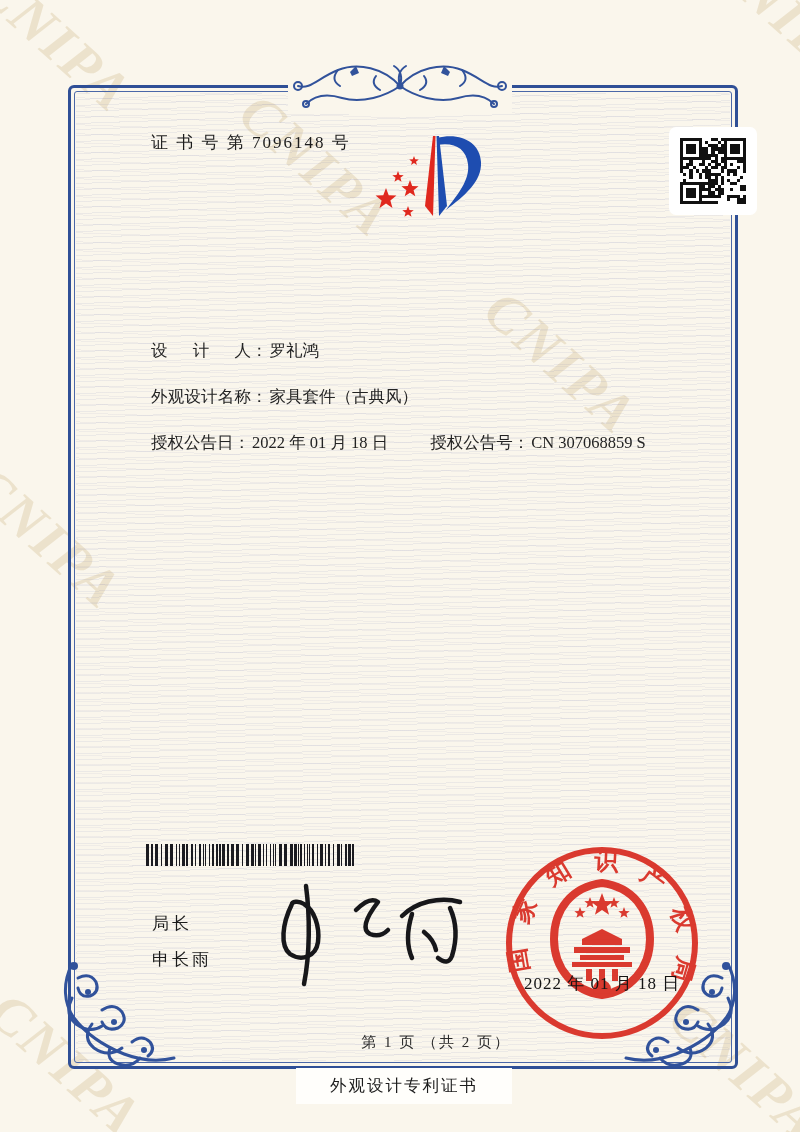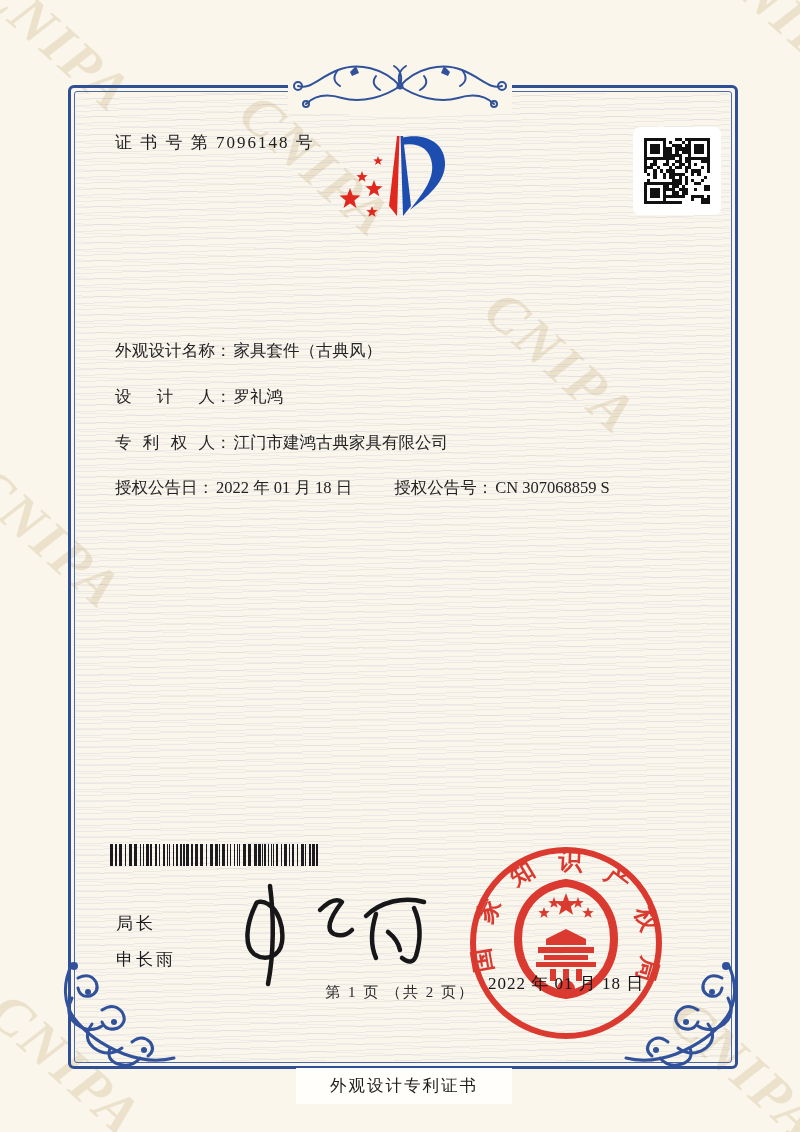--- a/index.html
+++ b/index.html
@@ -18,21 +18,21 @@
   .frame-inner{position:absolute;inset:3px;border:1px solid #4a67a8;border-radius:3px;}
   .waves{position:absolute;inset:5px;border-radius:3px;pointer-events:none;
          background-image:
            repeating-linear-gradient(178deg, rgba(110,115,175,.10) 0 1px, transparent 1px 6px),
            repeating-linear-gradient(182deg, rgba(105,110,170,.07) 0 1px, transparent 1px 9px);}
 
   .ornament-top{position:absolute;left:288px;top:56px;width:224px;height:58px;z-index:3;
                 background:#faf6ec;}
   .corner-flourish{position:absolute;z-index:3;}
 
-  .content{position:absolute;inset:0;z-index:4;}
+  .content{position:absolute;inset:0;z-index:4;margin-left:36px;}
 
   .cert-no{position:absolute;left:115px;top:131px;font-size:17px;color:#1c1c1c;
            letter-spacing:2px;}
   .logo{position:absolute;left:328px;top:118px;}
   .qr-patch{position:absolute;left:633px;top:127px;width:88px;height:88px;background:#ffffff;
             border-radius:7px;display:flex;align-items:center;justify-content:center;}
   .title{position:absolute;left:0;top:238px;width:100%;text-align:center;font-size:37px;
          font-weight:bold;color:#151515;letter-spacing:7px;}
 
   .fields{position:absolute;left:115px;top:340px;width:578px;}
@@ -50,21 +50,21 @@
   .barcode .gap{height:100%;}
 
   .sig-title{position:absolute;left:116px;top:912px;font-size:17px;color:#1c1c1c;letter-spacing:3px;}
   .sig-name{position:absolute;left:116px;top:948px;font-size:17px;color:#1c1c1c;letter-spacing:3px;}
   .sig-hand{position:absolute;left:228px;top:880px;}
 
   .seal{position:absolute;left:466px;top:843px;opacity:.95;}
   .seal-date{position:absolute;left:466px;top:972px;width:200px;text-align:center;
              font-size:17px;color:#141414;z-index:6;letter-spacing:1px;}
 
-  .page-num{position:absolute;left:68px;top:983px;width:664px;text-align:center;
+  .page-num{position:absolute;left:68px;top:1033px;width:664px;text-align:center;
             font-size:15px;color:#2a2a2a;letter-spacing:2px;}
 
   .note-strip{position:absolute;left:296px;top:1068px;width:216px;height:36px;background:#fffefb;
               display:flex;align-items:center;justify-content:center;z-index:5;}
   .note-strip span{font-size:16.5px;color:#1c1c1c;letter-spacing:2px;}
 </style>
 </head>
 <body>
 
 <div class="page">
@@ -414,27 +414,24 @@
           <rect x="11" y="20" width="1" height="1" fill="#111"></rect>
           <rect x="18" y="20" width="1" height="1" fill="#111"></rect>
           <rect x="19" y="20" width="1" height="1" fill="#111"></rect>
           <rect x="20" y="20" width="1" height="1" fill="#111"></rect>
         </svg>
     </div>
 
 
     <div class="fields">
       <div class="frow">
-        <span class="lab">外观设计名称</span><span>：</span><span class="val">家具套件（古典风）</span>
-      </div>
-      <div class="frow">
         <span class="lab">设计人</span><span>：</span><span class="val">罗礼鸿</span>
       </div>
       <div class="frow">
-        <span class="lab">专利权人</span><span>：</span><span class="val">江门市建鸿古典家具有限公司</span>
+        <span class="lab">外观设计名称</span><span>：</span><span class="val">家具套件（古典风）</span>
       </div>
       <div class="frow">
         <span>授权公告日</span><span>：</span><span class="val">2022 年 01 月 18 日</span><span class="grant-pair2">授权公告号</span><span>：</span><span class="val">CN 307068859 S</span>
       </div>
     </div>
 
 
     <div class="barcode" id="barcode">
         <div class="bar" style="width: 3px;"></div>
         <div class="gap" style="width: 2px;"></div>

